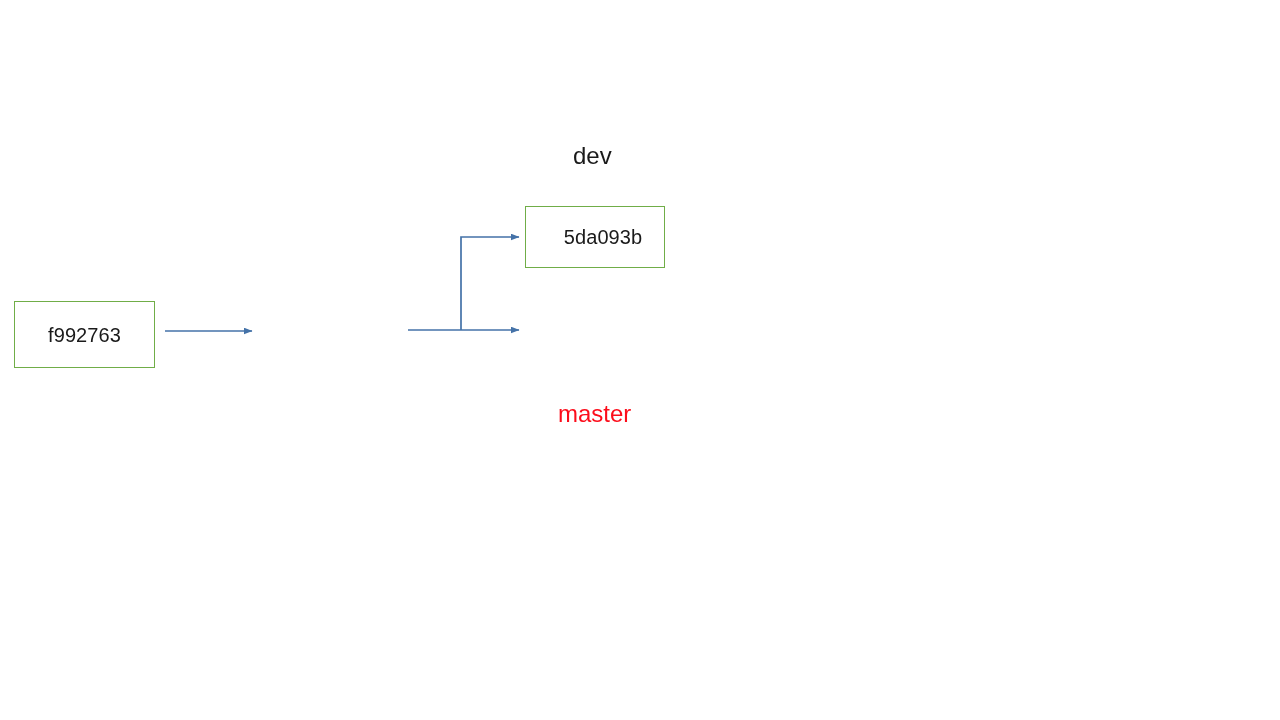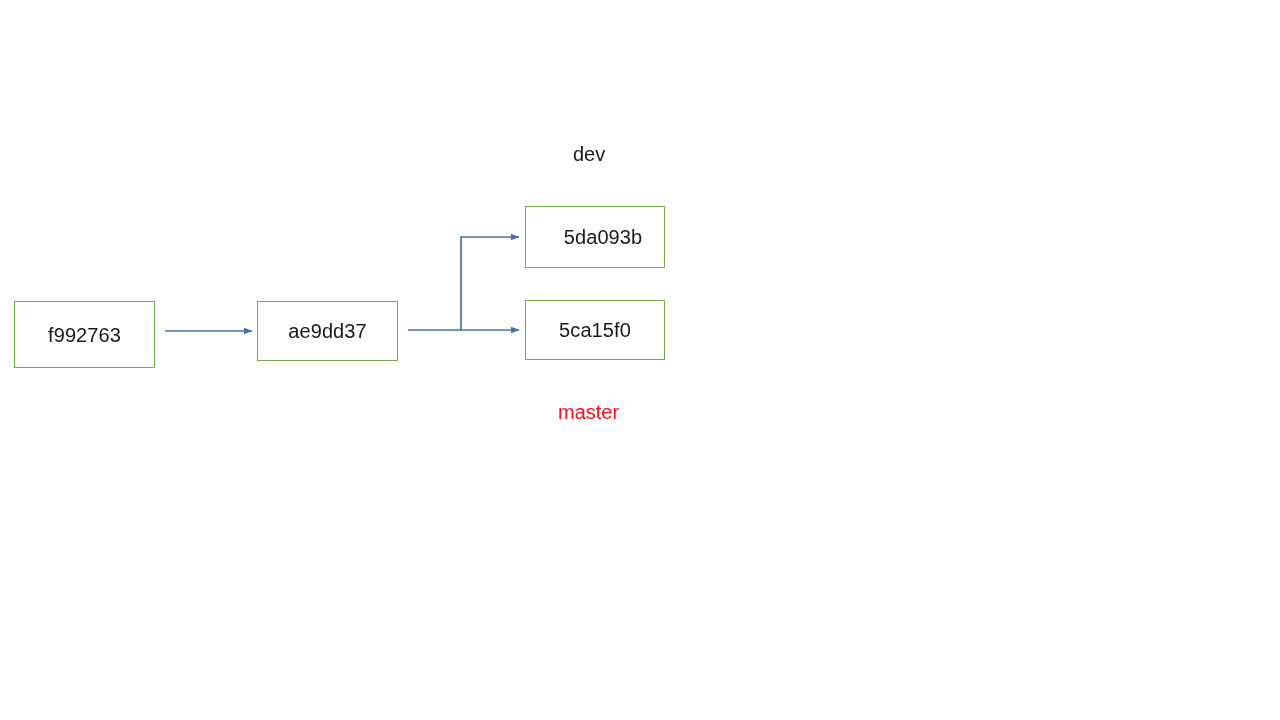--- a/index.html
+++ b/index.html
@@ -38,21 +38,21 @@
   .commit-label {
     font-size: 20px;
     color: #1a1a1a;
     font-family: "Liberation Sans", sans-serif;
     letter-spacing: 0.1px;
     line-height: 1;
     white-space: nowrap;
   }
   .branch-label {
     position: absolute;
-    font-size: 20px;
+    font-size: 24px;
     font-family: "Liberation Sans", sans-serif;
     white-space: nowrap;
     line-height: 1;
   }
   
   #node-0 { left: 14px;  top: 301px; width: 141px; height: 67px; }
   #node-1 { left: 257px; top: 301px; width: 141px; height: 60px; }
   #node-2 { left: 525px; top: 206px; width: 140px; height: 62px; padding-left: 16px; }
   #node-3 { left: 525px; top: 300px; width: 140px; height: 60px; }
   
@@ -75,29 +75,23 @@
 
     <path d="M 408,330 L 519,330" fill="none" stroke="#4472a8" stroke-width="1.7" marker-end="url(#arrowhead)"></path>
 
     <path d="M 461,330 L 461,237 L 519,237" fill="none" stroke="#4472a8" stroke-width="1.7" marker-end="url(#arrowhead)"></path>
   </svg>
 
   <div class="commit-node" id="node-0">
     <span class="commit-label">f992763</span>
   </div>
 
-  <div class="commit-node" id="node-1">
-    <span class="commit-label">ae9dd37</span>
-  </div>
 
   <div class="commit-node" id="node-2">
     <span class="commit-label">5da093b</span>
   </div>
 
-  <div class="commit-node" id="node-3">
-    <span class="commit-label">5ca15f0</span>
-  </div>
 
   <div class="branch-label" id="label-dev">dev</div>
 
   <div class="branch-label" id="label-master">master</div>
 
 </div>
 
 </body></html>

